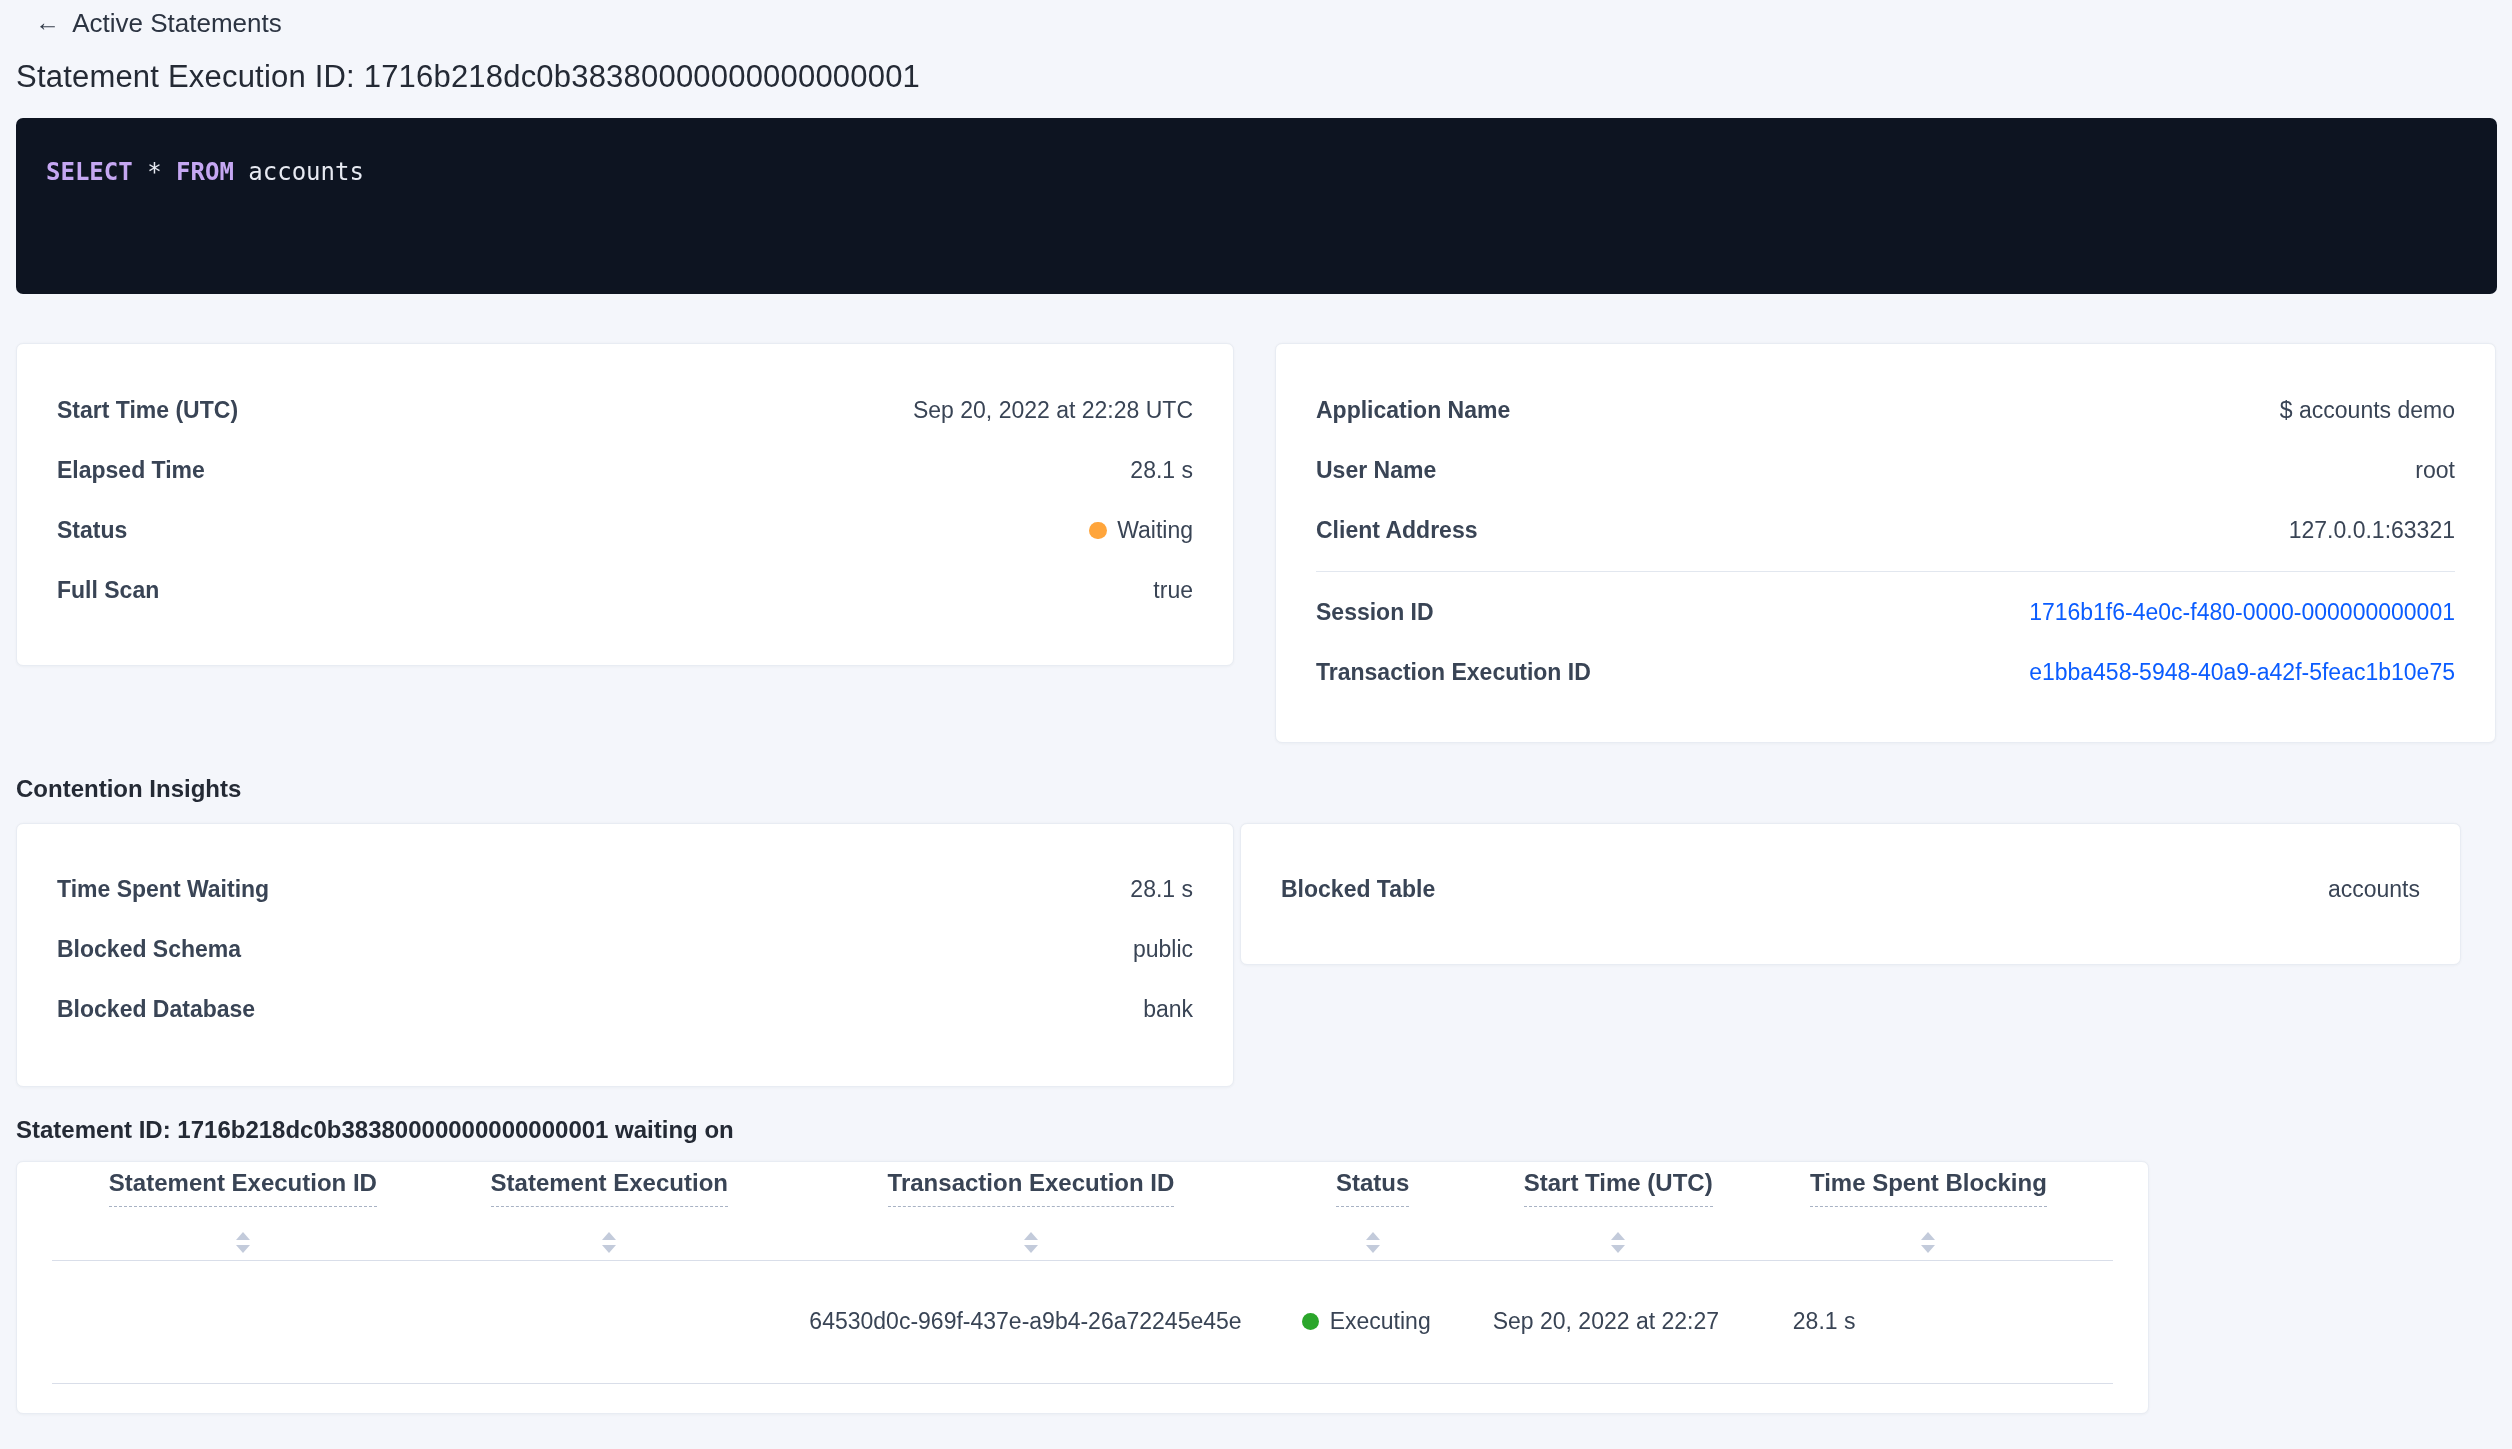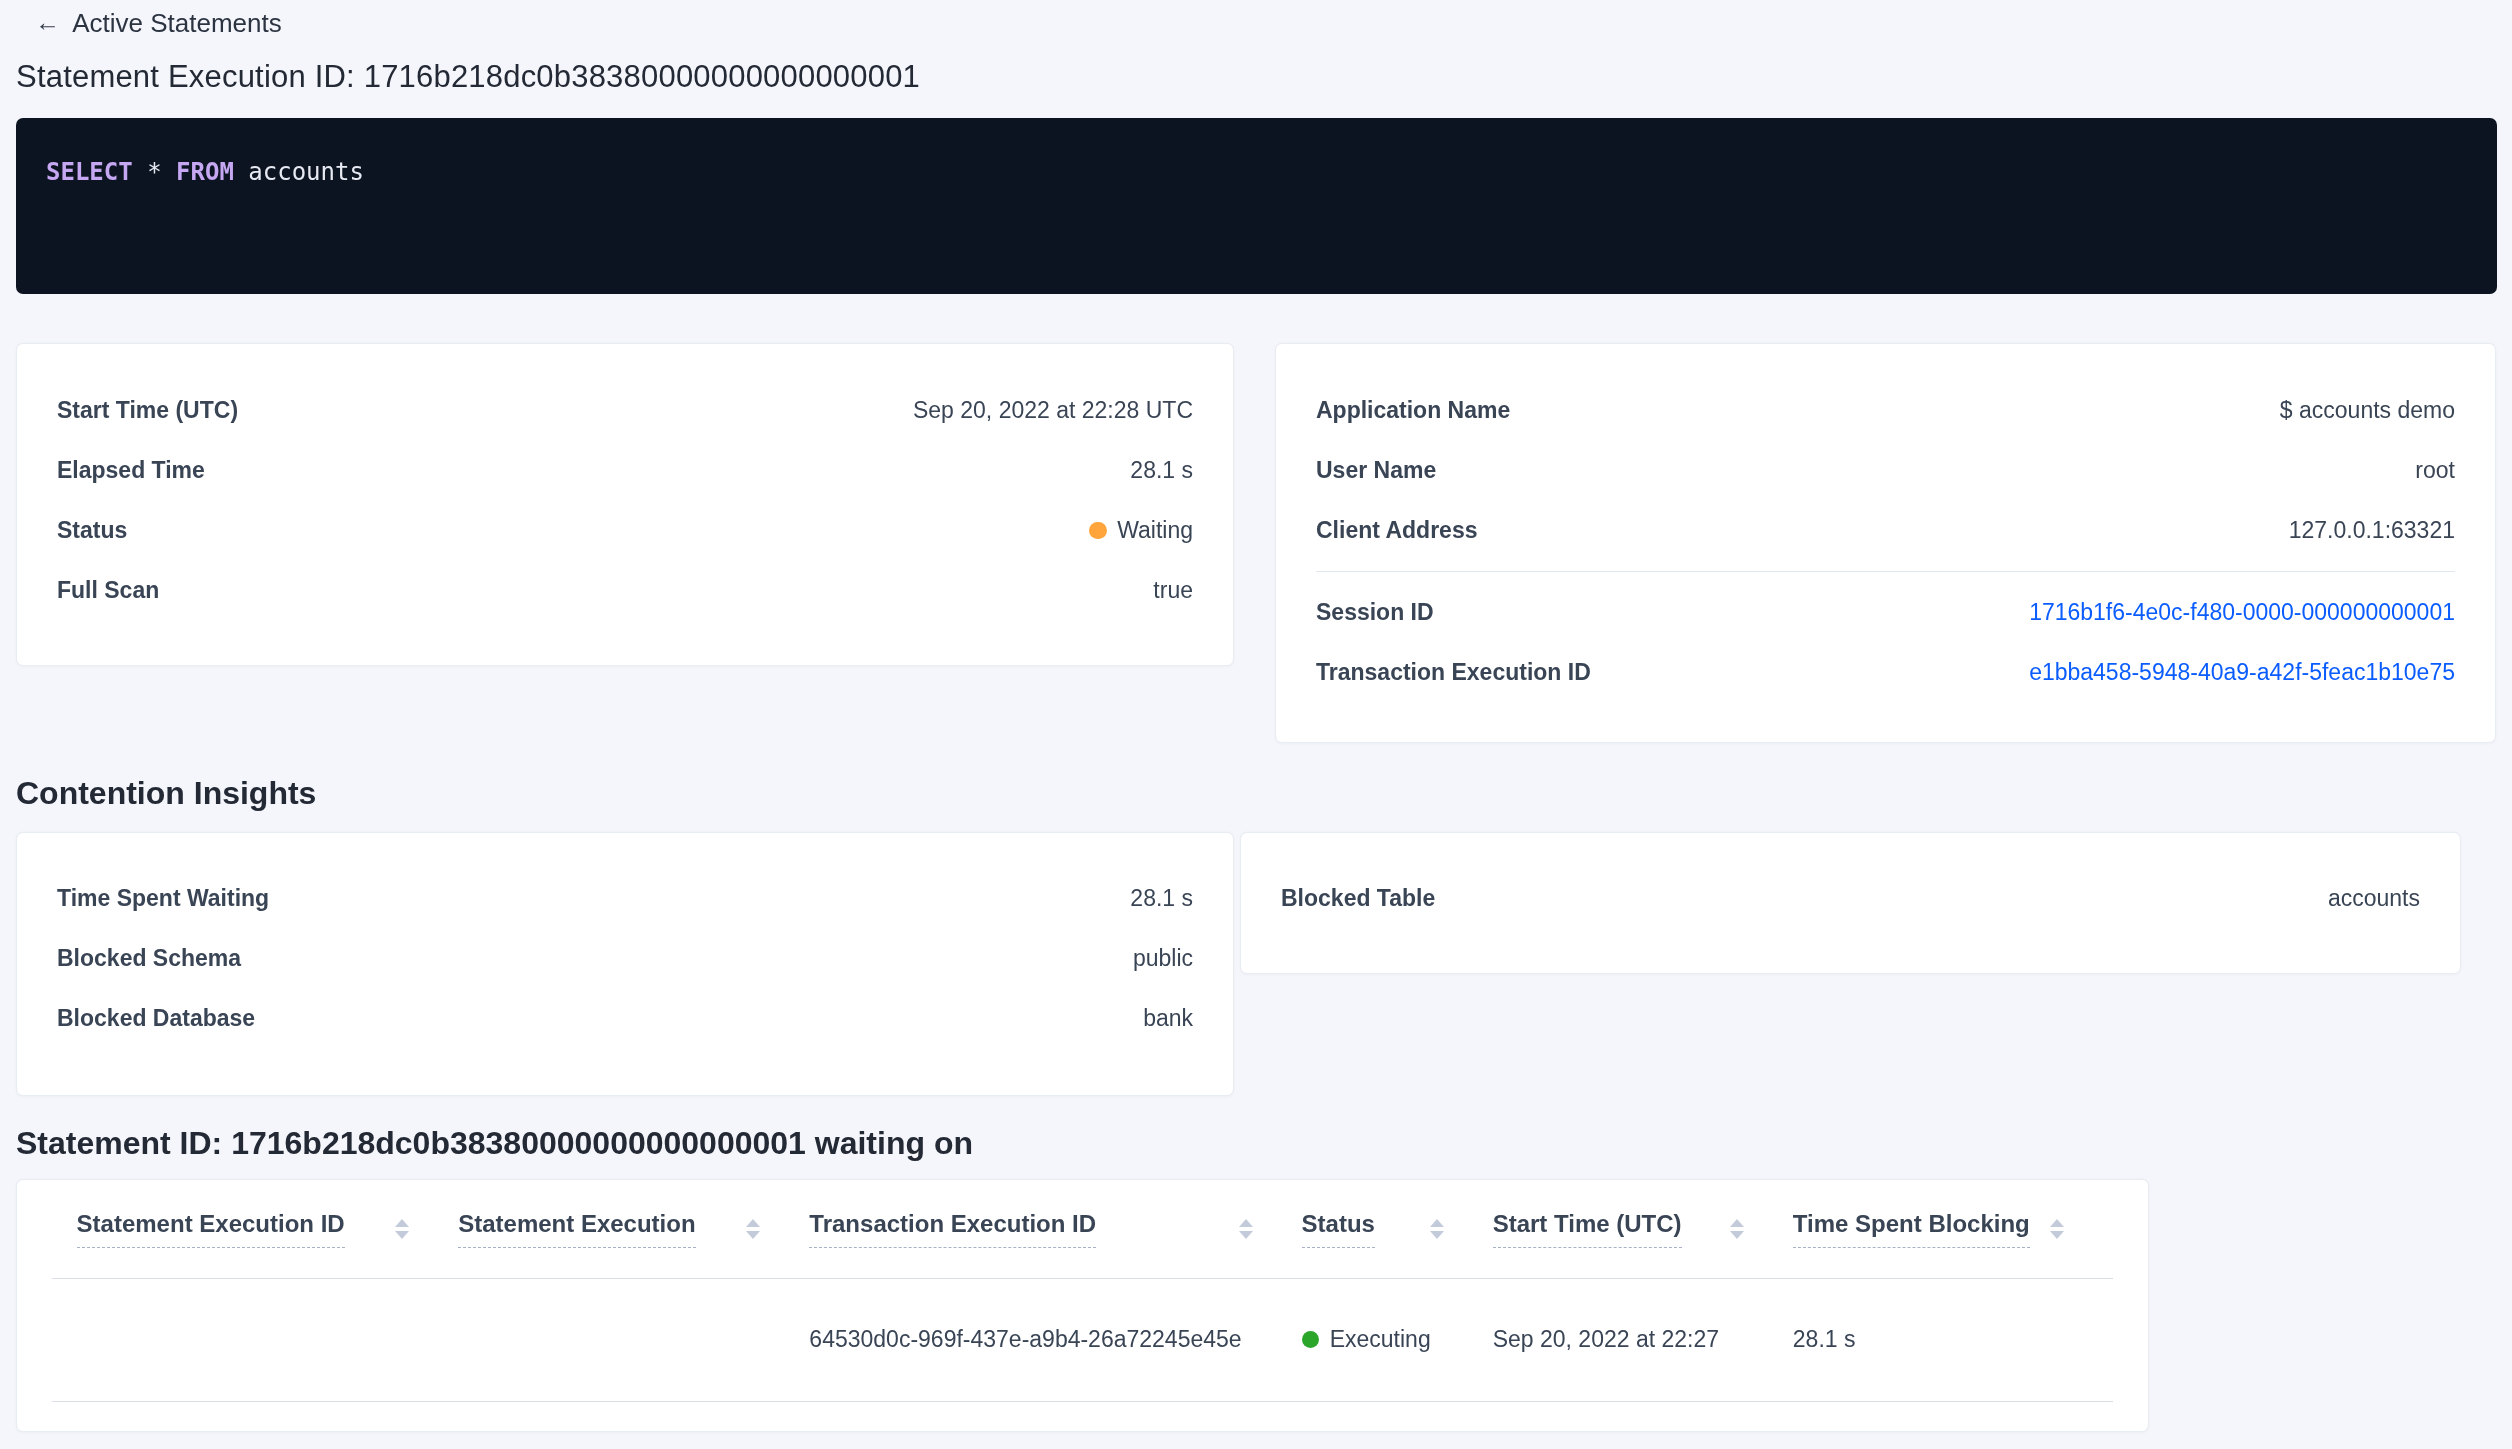--- a/index.html
+++ b/index.html
@@ -50,39 +50,39 @@
   .kv-label{font-size:23px; font-weight:700; color:var(--text);}
   .kv-value{font-size:23px; color:var(--text); text-align:right;}
   .kv-link{font-size:23px; color:var(--link); text-decoration:none; cursor:pointer;}
   .kv-divider{border:none; border-top:0.9px solid var(--divider); margin:10.5px 0;}
   .status-val{display:flex; align-items:center; gap:10.5px;}
   .dot{width:17.6px; height:17.6px; border-radius:50%; display:inline-block; flex:none;}
   .dot-waiting{background:var(--waiting);}
   .dot-executing{background:var(--executing);}
 
   
-  h2.section-heading{font-size:32px; font-weight:700; color:var(--heading);}
+  h2.section-heading{font-size:24px; font-weight:700; color:var(--heading);}
   .contention-heading{margin-top:32px;}
   .row2{margin-top:19.3px;gap:6px;}
   .waiting-heading{margin-top:29px;}
 
   
   .table-card{
     margin-top:17.6px; width:2133px; height:253px;
     background:#ffffff; border:0.9px solid var(--card-border); border-radius:7px;
     box-shadow:0 0.9px 2.6px rgba(36,42,53,.04);
     padding:0 35px;
   }
   table.wait-table{border-collapse:collapse; table-layout:fixed; width:2061px;}
   .wait-table th{
     height:98px; vertical-align:middle; text-align:left;
     border-bottom:1.8px solid var(--table-line); padding:0 49px 0 0; cursor:pointer;
   }
   .wait-table th.first, .wait-table td.first{padding-left:24.6px;}
-  .th-inner{display:flex; align-items:center; justify-content:space-between; gap:11px;}
+  .th-inner{display:flex; align-items:center; justify-content:space-between; gap:25px;flex-direction:column;}
   .th-label{
     font-size:24px; font-weight:700; color:var(--text);
     padding-bottom:8.8px; border-bottom:1.8px dashed var(--dash);
   }
   .sort{display:inline-flex; flex-direction:column; gap:4.4px; flex:none;}
   .sort i{display:block; width:0; height:0; border-left:7px solid transparent; border-right:7px solid transparent;}
   .sort .up{border-bottom:8.8px solid var(--sort-arrow);}
   .sort .down{border-top:8.8px solid var(--sort-arrow);}
   .wait-table td{
     height:123px; vertical-align:middle; font-size:23px; color:var(--text);

